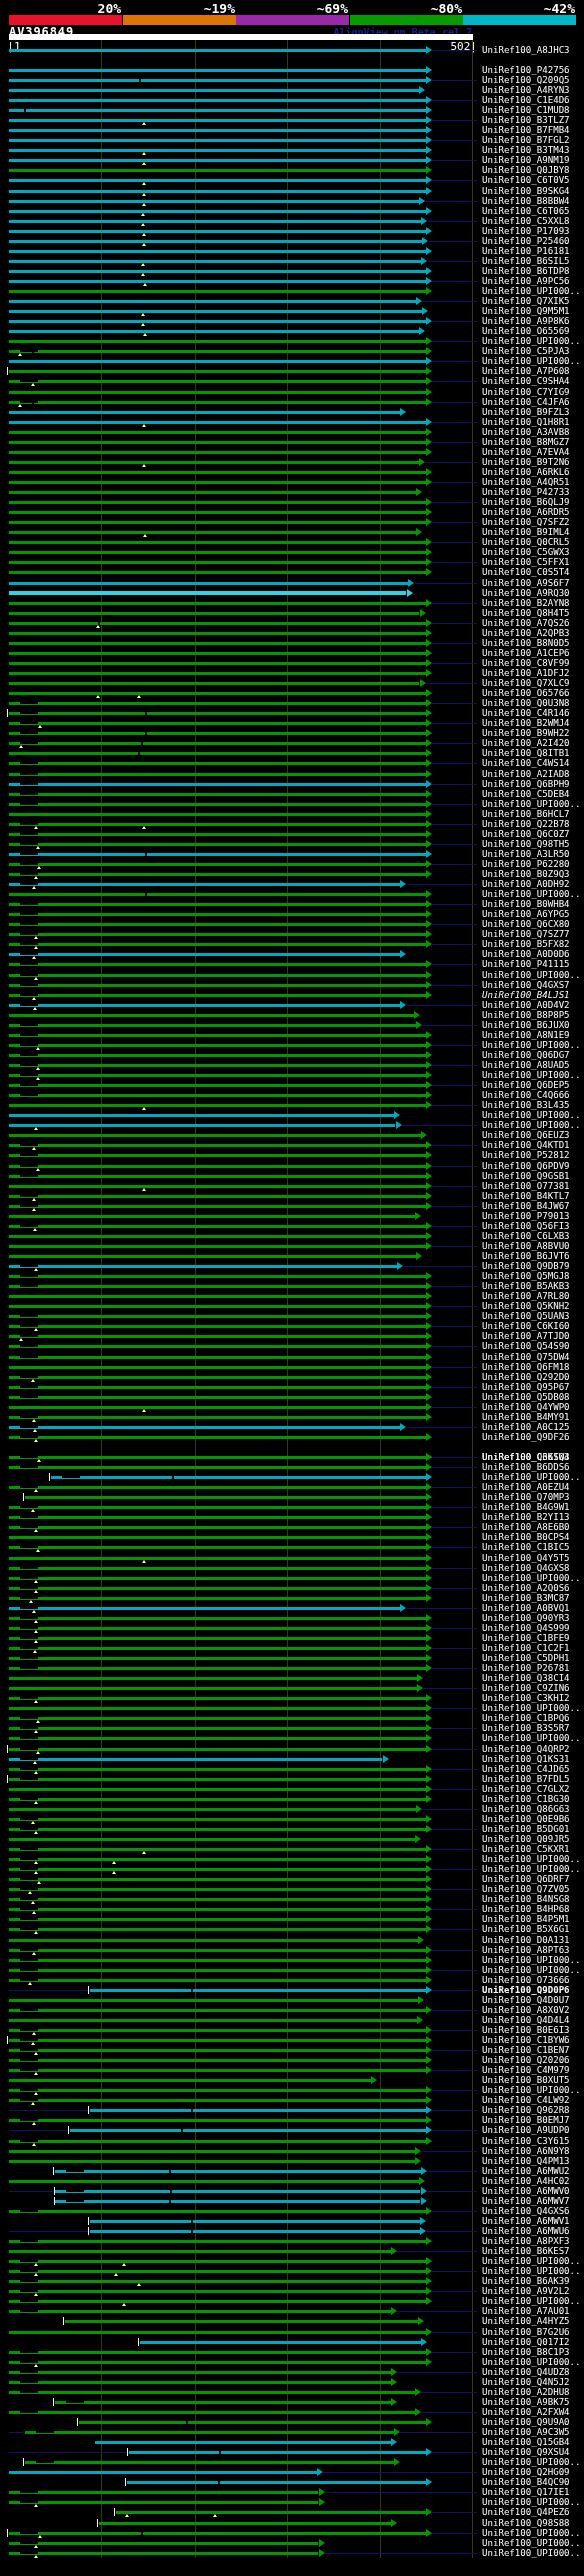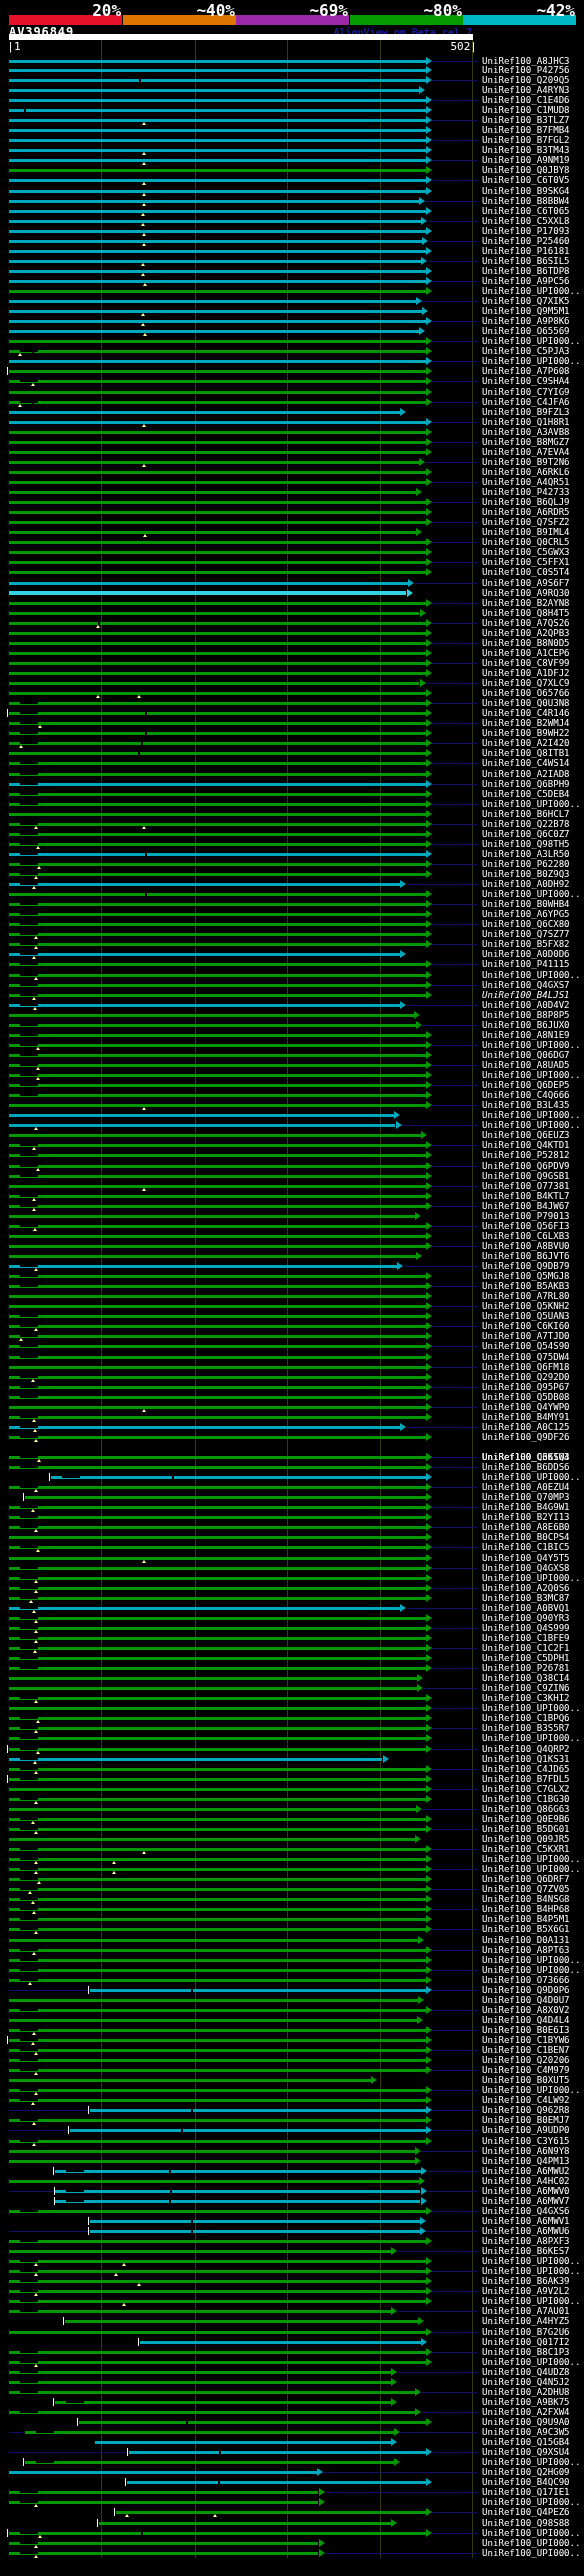--- a/index.html
+++ b/index.html
@@ -1,18 +1,18 @@
 <!DOCTYPE html>
 <html style="font-size:14.6px"><head>
 <meta charset="utf-8">
 <style>
   html,body{margin:0;padding:0;background:#000;}
   #screen{position:relative;width:585px;height:2576px;background:#000;overflow:hidden;
           font-family:"DejaVu Sans Mono","Liberation Mono",monospace;}
-  .scale-label{position:absolute;top:0.9px;height:12px;color:#fff;font-size:16px;font-weight:bold;text-align:right;}
+  .scale-label{position:absolute;top:0.9px;height:12px;color:#fff;font-size:13px;font-weight:bold;text-align:right;}
   .scale-seg{position:absolute;top:14.6px;height:10px;}
   #title{position:absolute;left:9.1px;top:25px;color:#fff;font-size:12px;font-weight:bold;letter-spacing:0.9px;}
   #watermark{position:absolute;right:113px;top:26.5px;color:#1c1c96;font-size:10px;font-weight:bold;}
   #querybar{position:absolute;left:9.1px;top:34px;width:464px;height:5.5px;background:#fff;}
   #ruler-start{position:absolute;left:7.3px;top:40px;color:#fff;font-size:11px;}
   #ruler-end{position:absolute;left:422px;top:40px;width:55px;color:#fff;font-size:11px;text-align:right;}
   .gridline{position:absolute;top:40px;width:0.9px;height:2518px;background:#3a3a10;}
   .row{position:absolute;left:0;width:585px;height:10px;}
   .bar{position:absolute;top:3.7px;height:3.7px;}
   .bar.bright{top:2.7px;height:4.6px;}
@@ -33,42 +33,42 @@
   #legend .lg-scale{position:absolute;left:419px;top:0.9px;}
 </style>
 </head>
 <body>
 
 <div id="screen">
   <div id="scale-key">
       <div class="scale-seg" style="left: 9.1px; width: 113px; background: rgb(232, 19, 43);"></div>
       <div class="scale-label" style="left: 9.1px; width: 112px;">20%</div>
       <div class="scale-seg" style="left: 123px; width: 113px; background: rgb(221, 117, 0);"></div>
-      <div class="scale-label" style="left: 123px; width: 112px;">~40%</div>
+      <div class="scale-label" style="left: 123px; width: 112px;">~19%</div>
       <div class="scale-seg" style="left: 236px; width: 113px; background: rgb(155, 40, 168);"></div>
       <div class="scale-label" style="left: 236px; width: 112px;">~69%</div>
       <div class="scale-seg" style="left: 350px; width: 113px; background: rgb(8, 155, 0);"></div>
       <div class="scale-label" style="left: 350px; width: 112px;">~80%</div>
       <div class="scale-seg" style="left: 463px; width: 113px; background: rgb(0, 183, 200);"></div>
       <div class="scale-label" style="left: 463px; width: 112px;">~42%</div>
     </div>
   <div id="title">AV396849</div>
   <div id="watermark">AlignView.pm Beta rel.7</div>
   <div id="querybar"></div>
   <div id="ruler-start">|1</div>
   <div id="ruler-end">502|</div>
   <div id="grid">
       <div class="gridline" style="left: 101px;"></div>
       <div class="gridline" style="left: 195px;"></div>
       <div class="gridline" style="left: 287px;"></div>
       <div class="gridline" style="left: 380px;"></div>
       <div class="gridline" style="left: 472px;"></div>
     </div>
   <div id="rows">
-      <div class="row" style="top: 56px;">
+      <div class="row" style="top: 45px;">
         <div class="bar" style="left: 9.1px; width: 417px; background: rgb(0, 169, 189);"></div>
         <div class="arrow" style="left: 426px; border-left: 6.4px solid rgb(0, 169, 189);"></div>
         <div class="conn" style="left: 432px; width: 45px;"></div>
         <span class="lbl">UniRef100_A8JHC3</span>
       </div>
       <div class="row" style="top: 65px;">
         <div class="bar" style="left: 9.1px; width: 417px; background: rgb(0, 169, 189);"></div>
         <div class="arrow" style="left: 426px; border-left: 6.4px solid rgb(0, 169, 189);"></div>
         <span class="lbl">UniRef100_P42756</span>
       </div>
@@ -1429,21 +1429,21 @@
         <span class="lbl">UniRef100_UPI000..</span>
       </div>
       <div class="row" style="top: 1975px;">
         <div class="bar" style="left: 9.1px; width: 417px; background: rgb(5, 151, 0);"></div>
         <div class="gapblk" style="left: 20px; width: 18.3px;"></div>
         <div class="gapline" style="left: 20px; width: 18.3px; background: rgb(5, 151, 0);"></div>
         <div class="arrow" style="left: 426px; border-left: 6.4px solid rgb(5, 151, 0);"></div>
         <div class="tri" style="left: 28px;"></div>
         <span class="lbl">UniRef100_O73666</span>
       </div>
-      <div class="row" style="top: 1985px;">
+      <div class="row" style="top: 1985px; font-weight: bold;">
         <div class="lead" style="left: 9.1px; width: 79px;"></div>
         <div class="bar" style="left: 90px; width: 336px; background: rgb(0, 169, 189);"></div>
         <div class="notch" style="left: 191px;"></div>
         <div class="arrow" style="left: 426px; border-left: 6.4px solid rgb(0, 169, 189);"></div>
         <div class="stick" style="left: 88px;"></div>
         <div class="conn" style="left: 432px; width: 45px;"></div>
         <span class="lbl">UniRef100_Q9D0P6</span>
       </div>
       <div class="row" style="top: 1995px;">
         <div class="bar" style="left: 9.1px; width: 409px; background: rgb(5, 151, 0);"></div>

